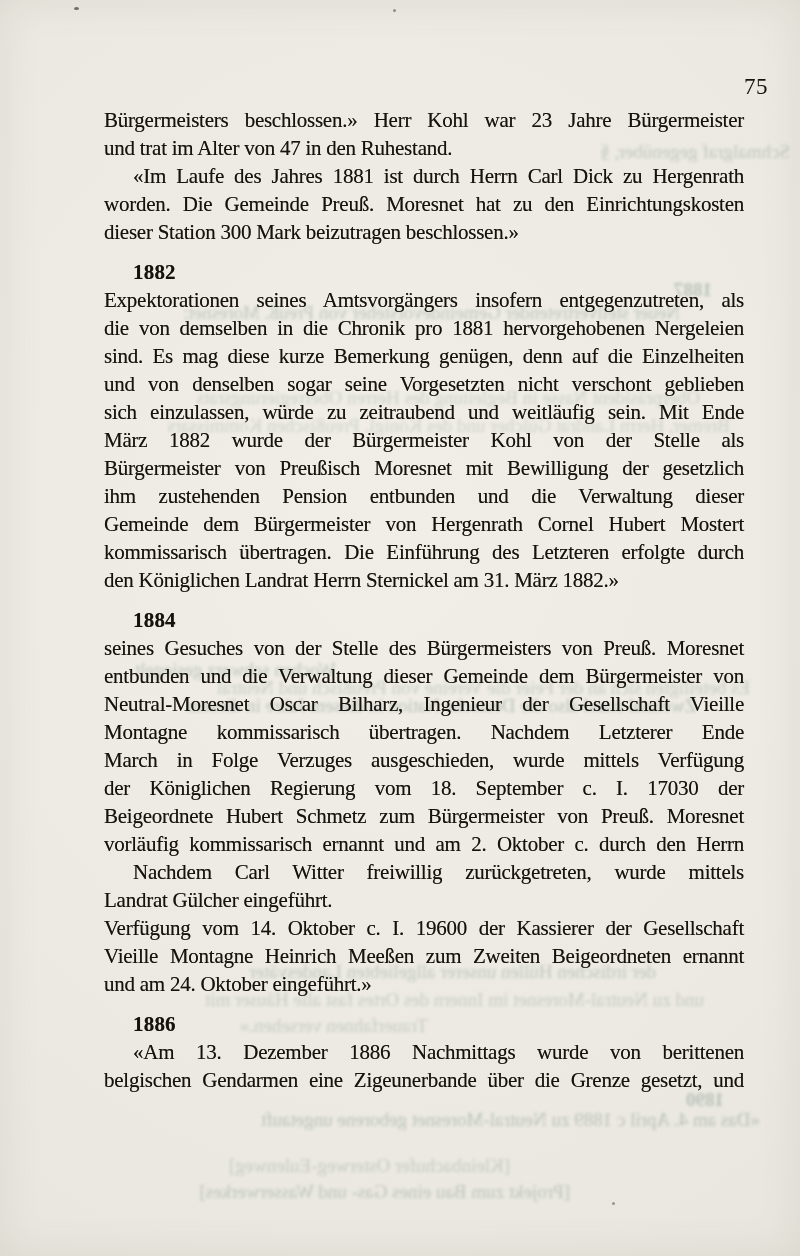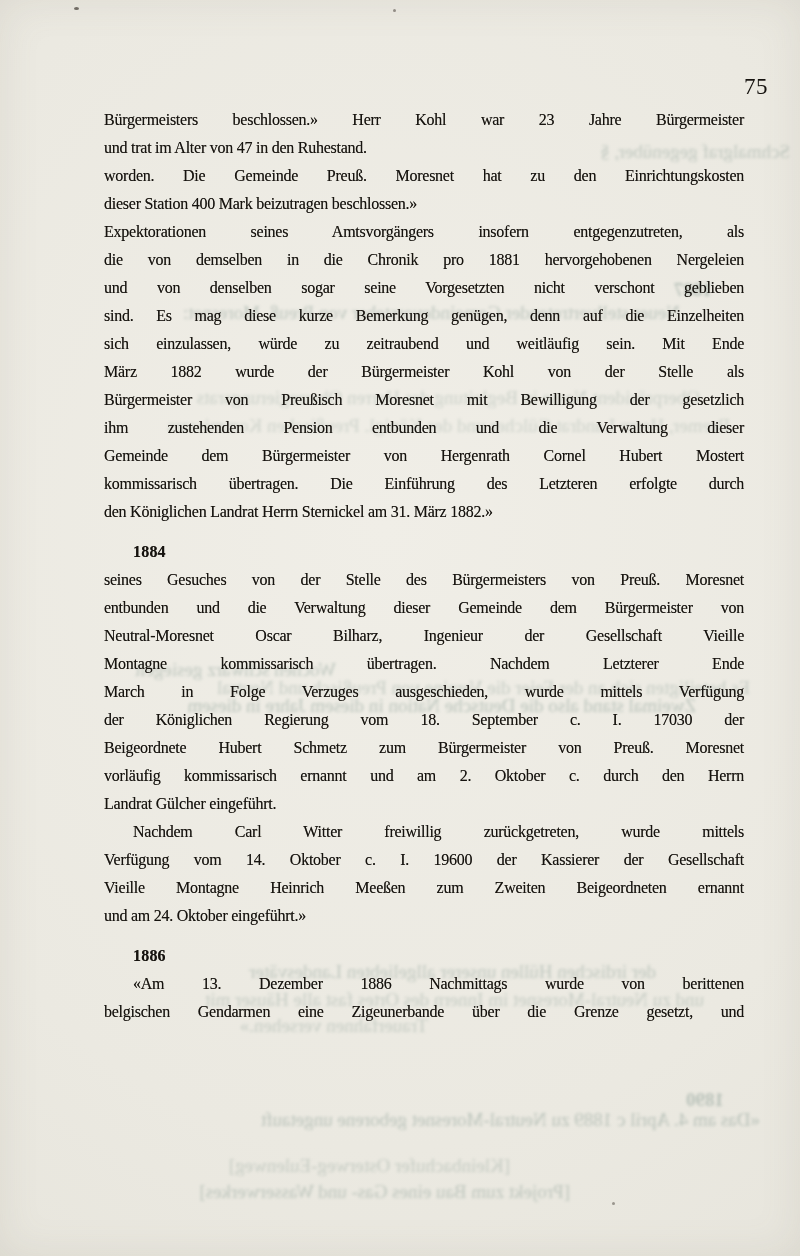--- a/index.html
+++ b/index.html
@@ -44,21 +44,21 @@
     z-index: 2;
     font-size: 23px;
     letter-spacing: 0.5px;
   }
   .text-body {
     position: absolute;
     left: 104px;
     top: 106px;
     width: 640px;
     z-index: 2;
-    font-size: 16px;
+    font-size: 21px;
     line-height: 28px;
     letter-spacing: -0.25px;
     text-shadow: 0 0 0.4px rgba(20,16,10,0.55);
   }
   .line {
     text-align: justify;
     text-align-last: justify;
     white-space: normal;
     height: 28px;
     overflow: visible;
@@ -107,44 +107,46 @@
       <div class="ghost mirrored" style="left: 140px; top: 1110px; width: 620px; font-size: 19px; opacity: 0.45;">«Das am 4. April c 1889 zu Neutral-Moresnet geborene ungetauft</div>
       <div class="ghost mirrored" style="left: 150px; top: 1156px; width: 360px; font-size: 19px; opacity: 0.35;">[Kleinbachufer Osterweg-Eulenweg]</div>
       <div class="ghost mirrored" style="left: 150px; top: 1182px; width: 420px; font-size: 19px; opacity: 0.42;">[Projekt zum Bau eines Gas- und Wasserwerkes]</div>
     </div>
 
   <div class="page-number">75</div>
 
   <div class="text-body">
       <div class="line">Bürgermeisters beschlossen.» Herr Kohl war 23 Jahre Bürgermeister</div>
       <div class="line line-end">und trat im Alter von 47 in den Ruhestand.</div>
+      <div class="line indent">«Im Laufe des Jahres 1881 ist durch Herrn Carl Dick zu Hergenrath</div>
       <div class="line">worden. Die Gemeinde Preuß. Moresnet hat zu den Einrichtungskosten</div>
-      <div class="line line-end">dieser Station 400 Mark beizutragen beschlossen.»</div>
+      <div class="line line-end">dieser Station 300 Mark beizutragen beschlossen.»</div>
+      <div class="heading">1882</div>
       <div class="line">Expektorationen seines Amtsvorgängers insofern entgegenzutreten, als</div>
       <div class="line">die von demselben in die Chronik pro 1881 hervorgehobenen Nergeleien</div>
+      <div class="line">sind. Es mag diese kurze Bemerkung genügen, denn auf die Einzelheiten</div>
       <div class="line">und von denselben sogar seine Vorgesetzten nicht verschont geblieben</div>
-      <div class="line">sind. Es mag diese kurze Bemerkung genügen, denn auf die Einzelheiten</div>
       <div class="line">sich einzulassen, würde zu zeitraubend und weitläufig sein. Mit Ende</div>
       <div class="line">März 1882 wurde der Bürgermeister Kohl von der Stelle als</div>
       <div class="line">Bürgermeister von Preußisch Moresnet  mit Bewilligung der gesetzlich</div>
       <div class="line">ihm zustehenden Pension entbunden und die Verwaltung dieser</div>
       <div class="line">Gemeinde dem Bürgermeister von Hergenrath Cornel Hubert Mostert</div>
       <div class="line">kommissarisch übertragen. Die Einführung des Letzteren erfolgte durch</div>
       <div class="line line-end">den Königlichen Landrat Herrn Sternickel am 31. März 1882.»</div>
       <div class="heading">1884</div>
       <div class="line">seines Gesuches von der Stelle des Bürgermeisters von Preuß. Moresnet</div>
       <div class="line">entbunden und die Verwaltung dieser Gemeinde dem Bürgermeister von</div>
       <div class="line">Neutral-Moresnet Oscar Bilharz, Ingenieur der Gesellschaft Vieille</div>
       <div class="line">Montagne kommissarisch übertragen. Nachdem Letzterer Ende</div>
       <div class="line">March in Folge Verzuges ausgeschieden, wurde mittels Verfügung</div>
       <div class="line">der Königlichen Regierung vom 18. September c. I. 17030 der</div>
       <div class="line">Beigeordnete Hubert Schmetz zum Bürgermeister von Preuß. Moresnet</div>
       <div class="line">vorläufig kommissarisch ernannt und am 2. Oktober c. durch den Herrn</div>
+      <div class="line indent">Nachdem Carl Witter freiwillig zurückgetreten, wurde mittels</div>
       <div class="line line-end">Landrat Gülcher eingeführt.</div>
-      <div class="line indent">Nachdem Carl Witter freiwillig zurückgetreten, wurde mittels</div>
       <div class="line">Verfügung vom 14. Oktober c. I. 19600 der Kassierer der Gesellschaft</div>
       <div class="line">Vieille Montagne Heinrich Meeßen zum Zweiten Beigeordneten ernannt</div>
       <div class="line line-end">und am 24. Oktober eingeführt.»</div>
       <div class="heading">1886</div>
       <div class="line indent">«Am 13. Dezember 1886 Nachmittags wurde von berittenen</div>
       <div class="line">belgischen Gendarmen eine Zigeunerbande über die Grenze gesetzt, und</div>
     </div>
 
   <div class="speck s1"></div>
   <div class="speck s2"></div>

